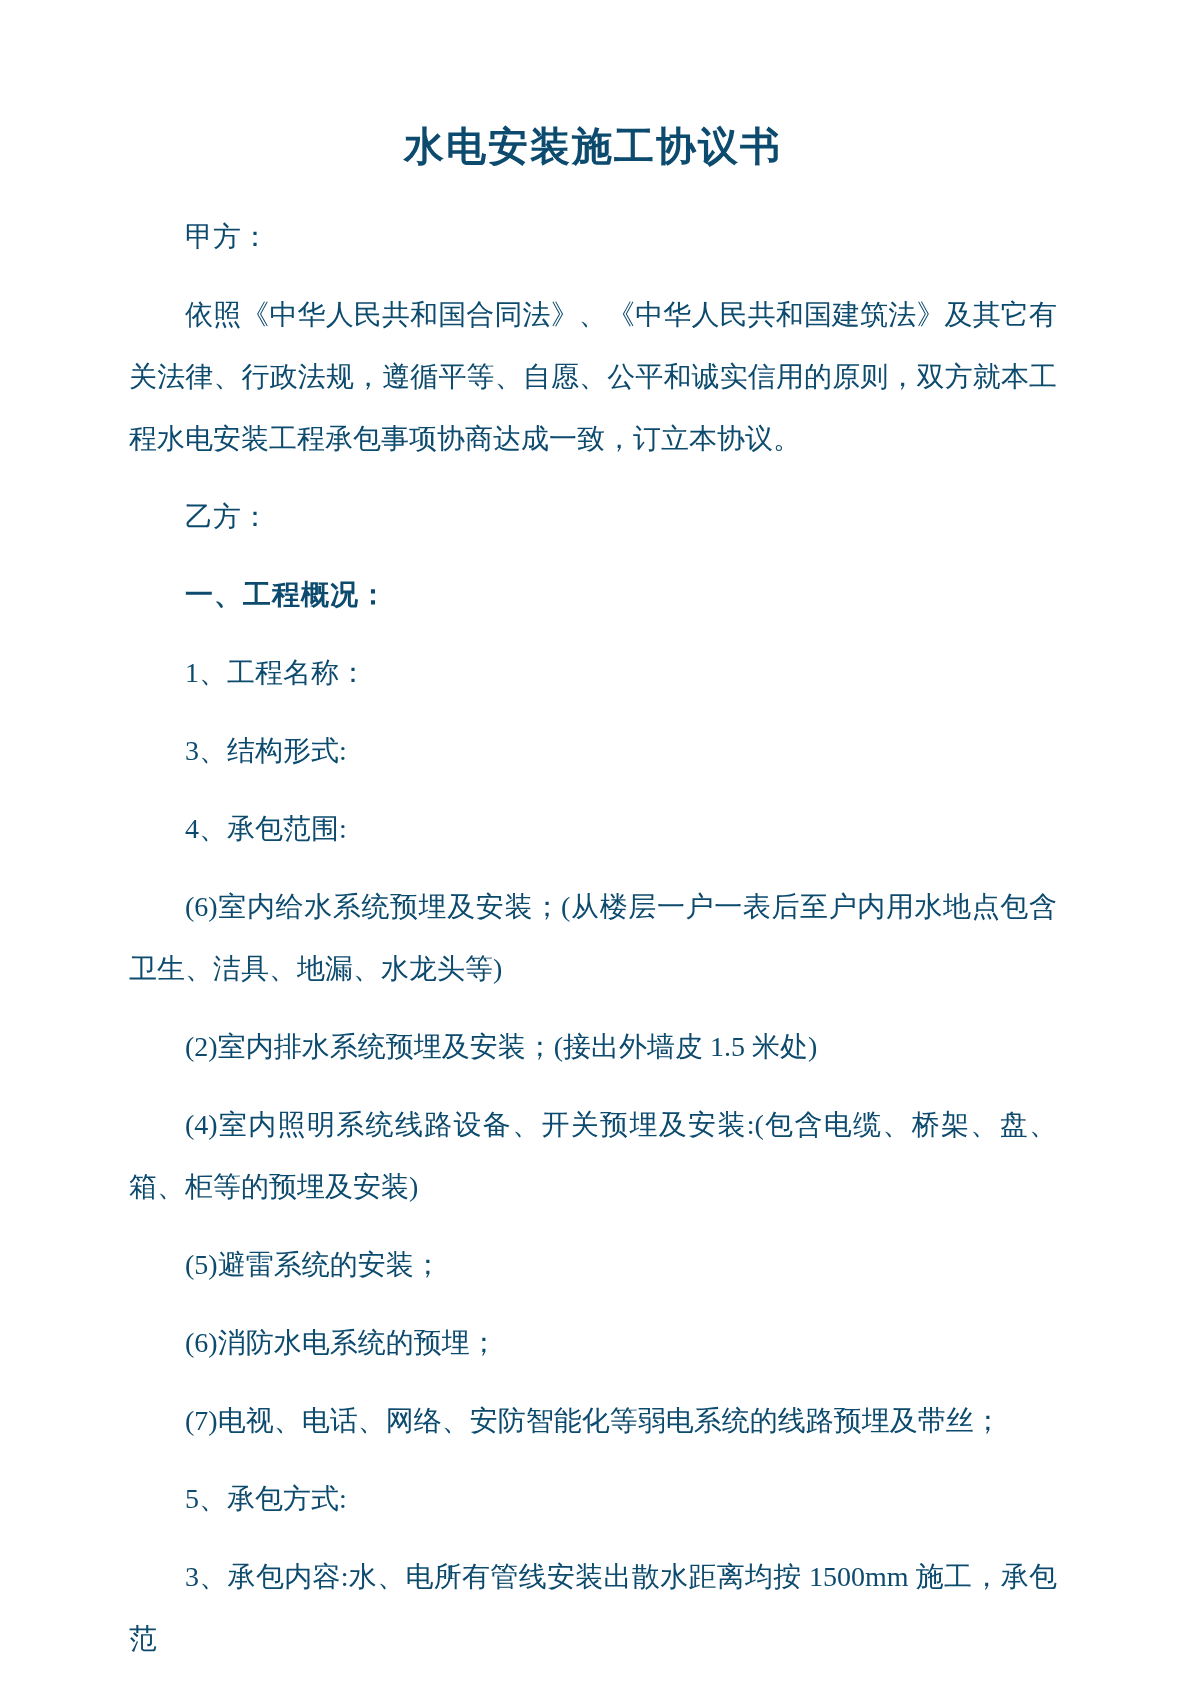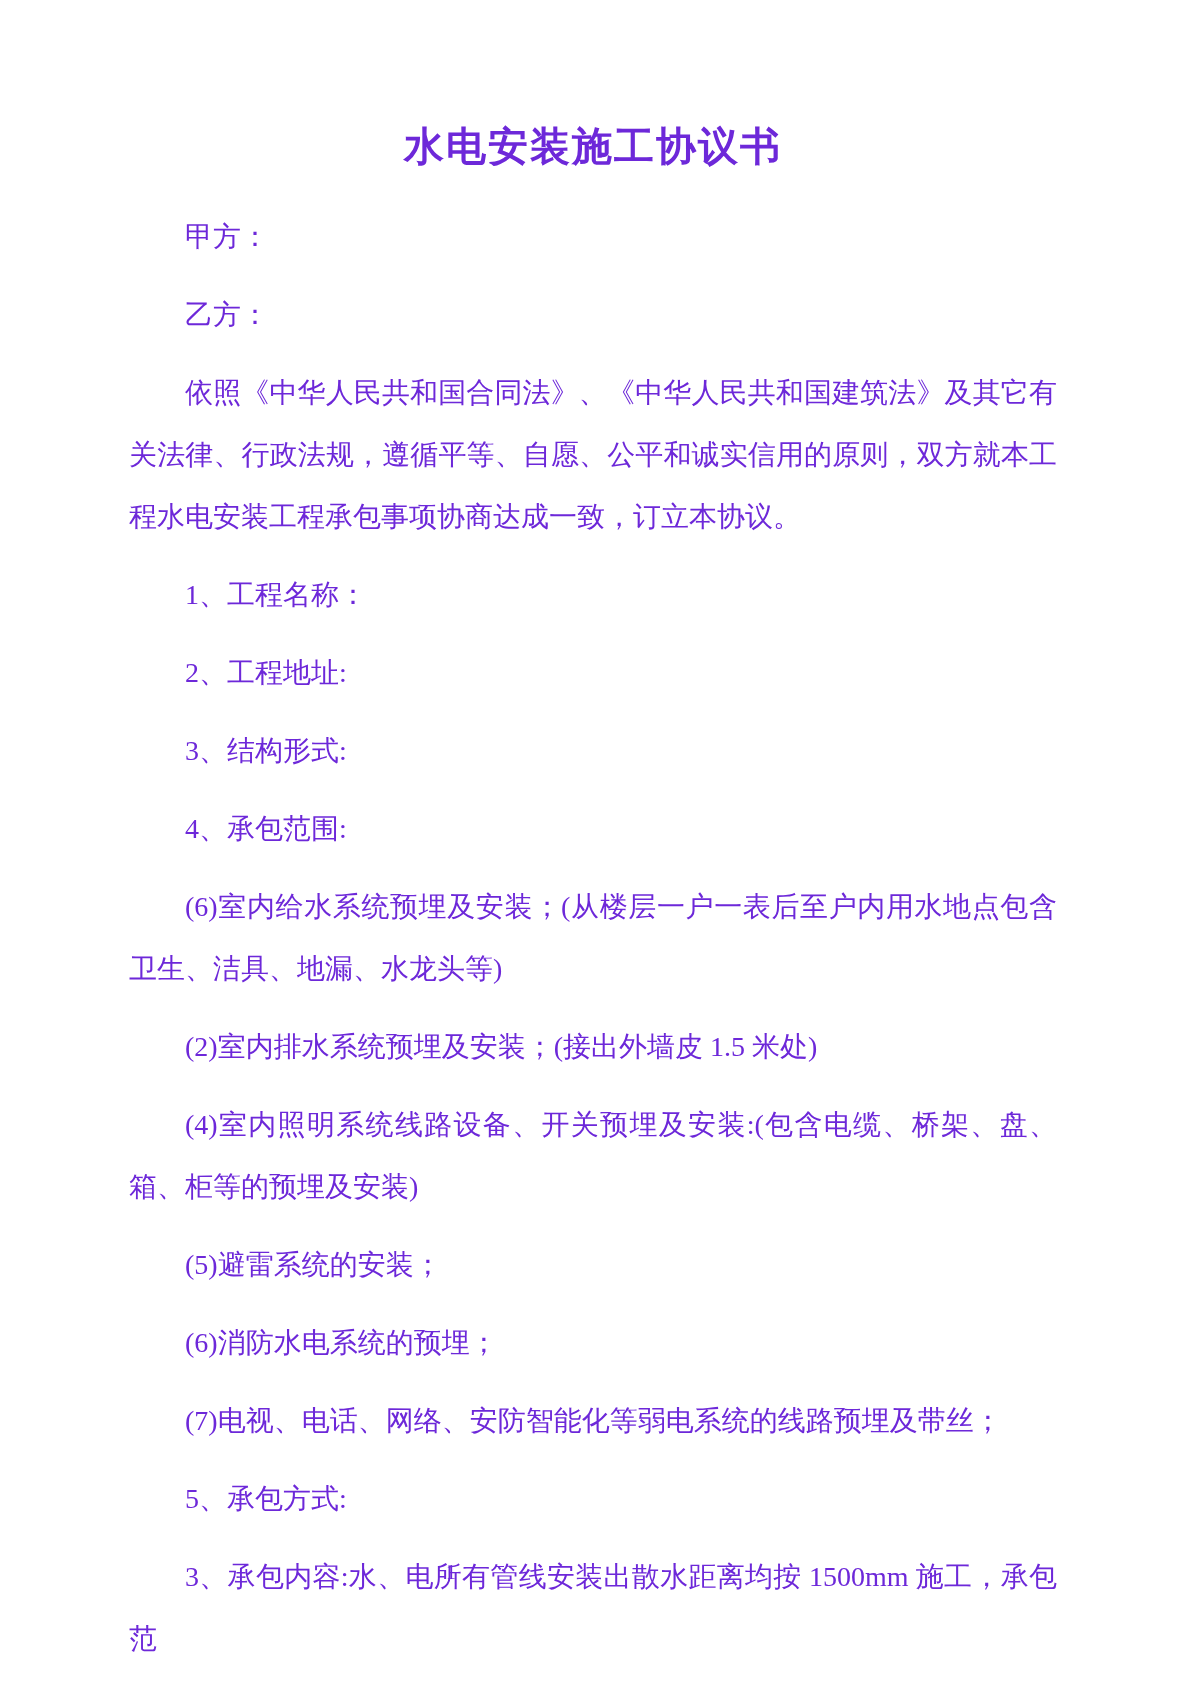--- a/index.html
+++ b/index.html
@@ -6,21 +6,21 @@
     margin: 0;
     padding: 0;
     background: #e9e9e9;
   }
   .page {
     position: relative;
     width: 1190px;
     height: 1683px;
     margin: 0 auto;
     background: #ffffff;
-    color: #6d28d9;
+    color: #0c4a6e;
     font-family: "Liberation Serif", serif;
     overflow: hidden;
   }
   .content {
     padding: 104px 117px 0 113px;
   }
   .doc-title {
     margin: 0;
     height: 86px;
     line-height: 86px;
@@ -54,24 +54,24 @@
 </style>
 </head>
 <body>
 
 <div class="page">
   <div class="content">
 
     <h1 class="doc-title" title="水电安装施工协议书"><span>水电安装施工协议书</span></h1>
 
     <p class="para">甲方：</p>
+    <p class="para">依照《中华人民共和国合同法》、《中华人民共和国建筑法》及其它有关法律、行政法规，遵循平等、自愿、公平和诚实信用的原则，双方就本工程水电安装工程承包事项协商达成一致，订立本协议。</p>
     <p class="para">乙方：</p>
-    <p class="para">依照《中华人民共和国合同法》、《中华人民共和国建筑法》及其它有关法律、行政法规，遵循平等、自愿、公平和诚实信用的原则，双方就本工程水电安装工程承包事项协商达成一致，订立本协议。</p>
+    <p class="para bold">一、工程概况：</p>
     <p class="para">1、工程名称：</p>
-    <p class="para">2、工程地址:</p>
     <p class="para">3、结构形式:</p>
     <p class="para">4、承包范围:</p>
     <p class="para">(6)室内给水系统预埋及安装；(从楼层一户一表后至户内用水地点包含卫生、洁具、地漏、水龙头等)</p>
     <p class="para">(2)室内排水系统预埋及安装；(接出外墙皮 1.5 米处)</p>
     <p class="para">(4)室内照明系统线路设备、开关预埋及安装:(包含电缆、桥架、盘、箱、柜等的预埋及安装)</p>
     <p class="para">(5)避雷系统的安装；</p>
     <p class="para">(6)消防水电系统的预埋；</p>
     <p class="para">(7)电视、电话、网络、安防智能化等弱电系统的线路预埋及带丝；</p>
     <p class="para">5、承包方式:</p>
     <p class="para">3、承包内容:水、电所有管线安装出散水距离均按 1500mm 施工，承包范</p>

